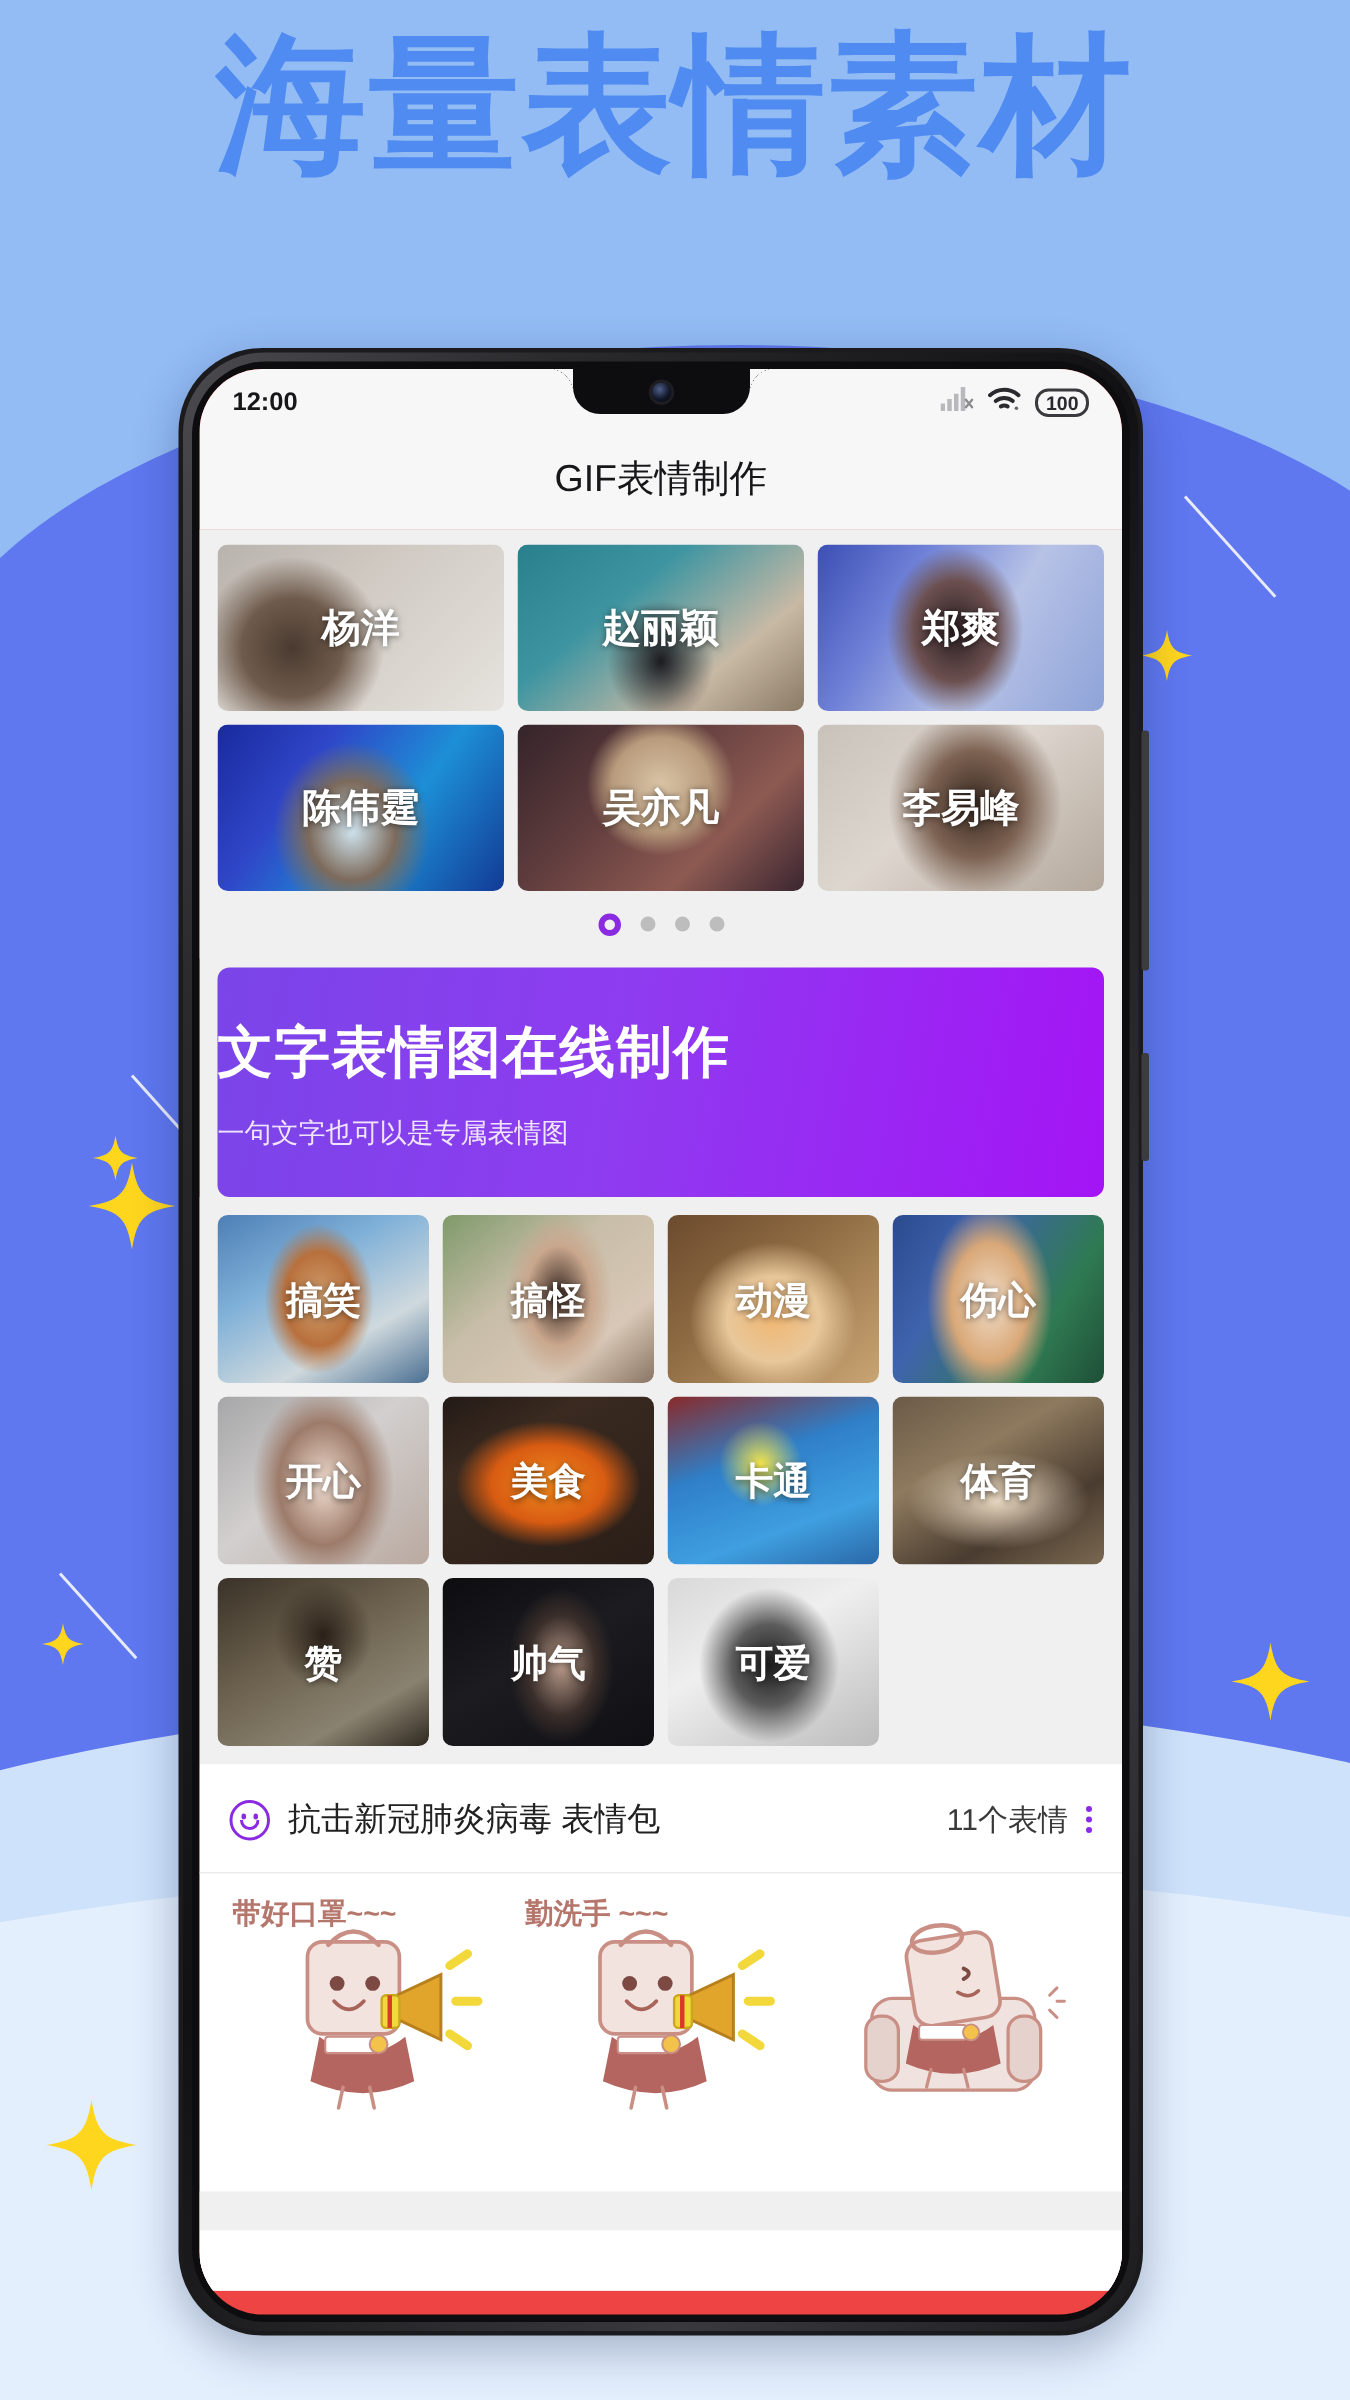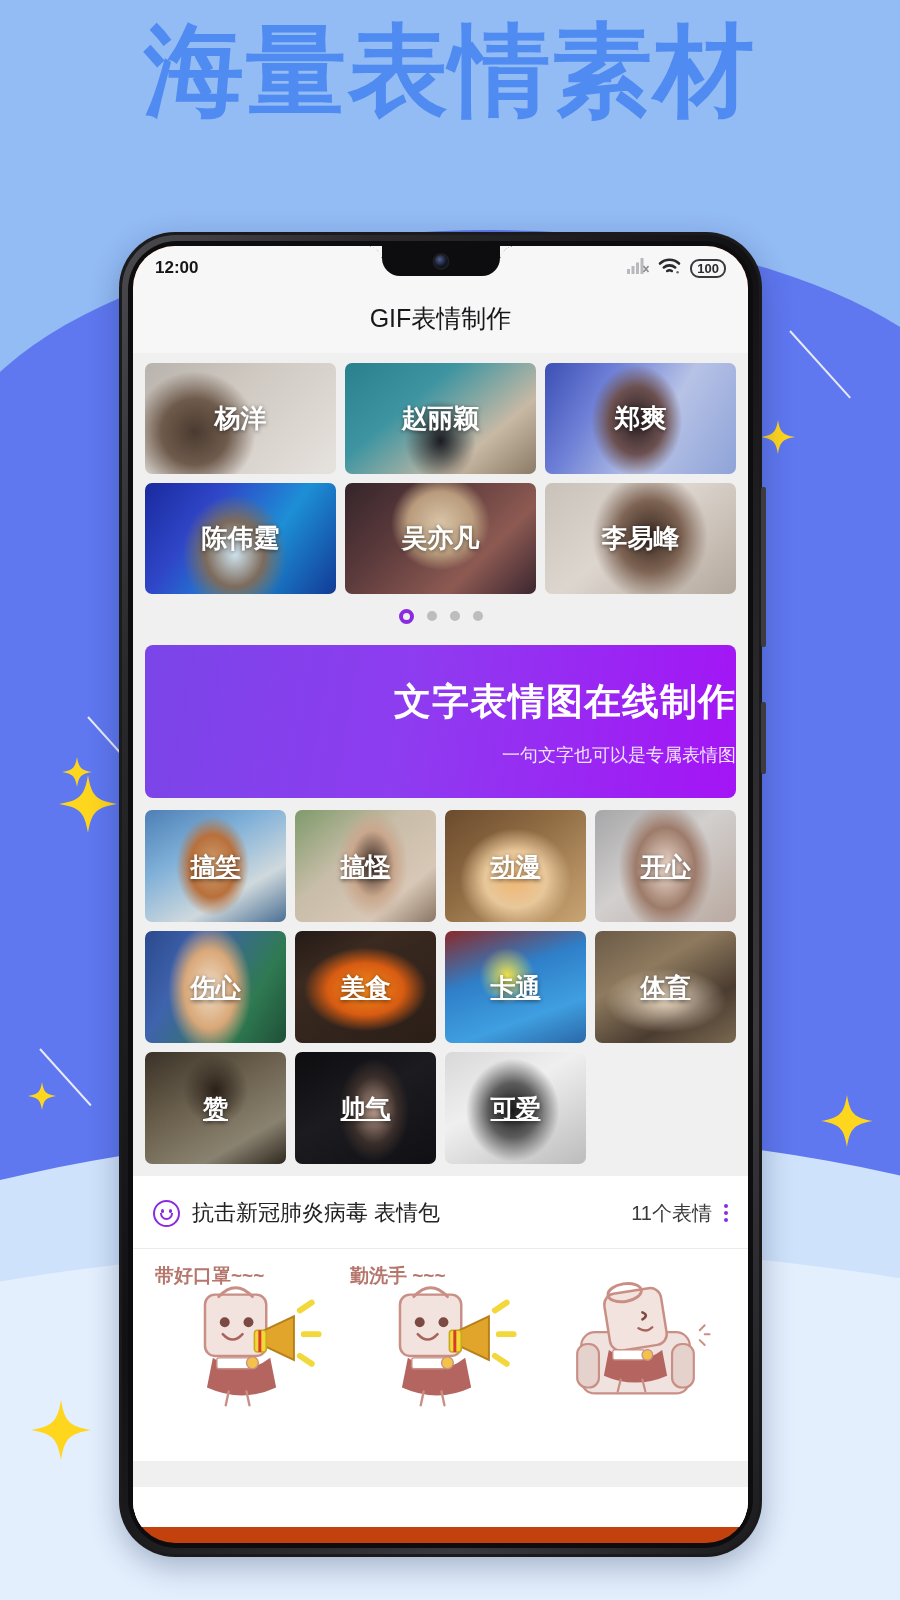--- a/index.html
+++ b/index.html
@@ -53,21 +53,21 @@
   }
   .phone::before {
     content: ""; position: absolute; inset: 3px; border-radius: 54px;
     background: linear-gradient(120deg,#4b4b4f 0%,#2a2a2d 18%,#111113 46%,#3a3a3e 78%,#1c1c1f 100%);
   }
   .bezel {
     position: absolute; inset: 9px; border-radius: 49px; background: #0d0d0f; z-index: 1;
   }
   .screen {
     position: absolute; left: 14px; top: 14px; right: 14px; bottom: 14px;
-    border-radius: 42px; background: #c2410c; overflow: hidden; z-index: 2;
+    border-radius: 42px; background: #ef4444; overflow: hidden; z-index: 2;
   }
   .side-btn {
     position: absolute; right: -4px; width: 5px; background: #3c3c40;
     border-radius: 2px; z-index: 0;
   }
   .side-btn.v { top: 255px; height: 160px; }
   .side-btn.p { top: 470px; height: 72px; }
 
   
   .statusbar {
@@ -124,37 +124,36 @@
   .dot { width: 10px; height: 10px; border-radius: 50%; background: #bdbdbd; }
   .dot.active {
     width: 15px; height: 15px; background: transparent;
     border: 4px solid #8a2be2; margin-top: -2px;
   }
 
   
   .banner {
     margin: 6px 12px 0; height: 153px; border-radius: 8px;
     background: linear-gradient(100deg, #7a45e8 0%, #8e3cf0 45%, #a414f5 100%);
-    display: flex; flex-direction: column; align-items: flex-end; justify-content: center;
+    display: flex; flex-direction: column; align-items: flex-start; justify-content: center;
     gap: 16px;
   }
   .banner .b1 { color: #fff; font-size: 37px; font-weight: 700; letter-spacing: 1px; }
   .banner .b2 { color: #f0e4ff; font-size: 18px; }
 
   
   .catwrap { padding: 12px 12px 12px; background: #f0f0f0; }
   .cat-grid { display: grid; grid-template-columns: repeat(4, 1fr); gap: 9px; }
   .cat-tile {
     position: relative; height: 112px; border-radius: 7px; overflow: hidden;
     display: flex; align-items: center; justify-content: center;
   }
   .cat-tile .lbl {
     position: relative; z-index: 2; color: #fff; font-size: 25px; font-weight: 700;
     text-shadow: 0 1px 4px rgba(0,0,0,.5);
-    text-decoration: underline;
   }
 
   
   .pack { background: #fff; }
   .pack-head {
     display: flex; align-items: center; padding: 22px 20px 20px; gap: 12px;
     border-bottom: 1px solid #ececec;
   }
   .smiley {
     width: 27px; height: 27px; border-radius: 50%; border: 2px solid #8a2be2;
@@ -339,29 +338,29 @@
             <span class="lbl">搞怪</span>
           </div>
 
           <div class="cat-tile">
             <div class="art" style="background:linear-gradient(140deg,#6b4b2e 0%,#8e6a42 40%,#c9a574 100%);"></div>
             <div class="art" style="background:radial-gradient(ellipse 52% 60% at 50% 62%, #f0b773 0%, #e8c79a 42%, rgba(150,110,70,0) 76%);"></div>
             <span class="lbl">动漫</span>
           </div>
 
           <div class="cat-tile">
+            <div class="art" style="background:linear-gradient(120deg,#2b4a8e 0%,#3f63ad 30%,#2f7a52 72%,#1e4f37 100%);"></div>
+            <div class="art" style="background:radial-gradient(ellipse 40% 78% at 46% 52%, #f0ddc8 0%, #d9a878 45%, rgba(50,80,140,0) 74%);"></div>
+            <span class="lbl">伤心</span>
+          </div>
+
+          <div class="cat-tile">
             <div class="art" style="background:linear-gradient(140deg,#a6a6a8 0%,#d2cfce 45%,#b9a9a0 100%);"></div>
             <div class="art" style="background:radial-gradient(ellipse 44% 76% at 50% 52%, #f0ddd0 0%, #9d7b6a 48%, rgba(190,185,182,0) 76%);"></div>
             <span class="lbl">开心</span>
-          </div>
-
-          <div class="cat-tile">
-            <div class="art" style="background:linear-gradient(120deg,#2b4a8e 0%,#3f63ad 30%,#2f7a52 72%,#1e4f37 100%);"></div>
-            <div class="art" style="background:radial-gradient(ellipse 40% 78% at 46% 52%, #f0ddc8 0%, #d9a878 45%, rgba(50,80,140,0) 74%);"></div>
-            <span class="lbl">伤心</span>
           </div>
 
           <div class="cat-tile">
             <div class="art" style="background:linear-gradient(150deg,#231a16 0%,#3a2a20 28%,#2a1e18 100%);"></div>
             <div class="art" style="background:radial-gradient(ellipse 56% 48% at 50% 52%, #f08a1e 0%, #d85c12 48%, rgba(40,28,22,0) 78%);"></div>
             <span class="lbl">美食</span>
           </div>
 
           <div class="cat-tile">
             <div class="art" style="background:linear-gradient(160deg,#8a2a2a 0%,#2f7fc8 38%,#3f9fe0 72%,#2a68a8 100%);"></div>

